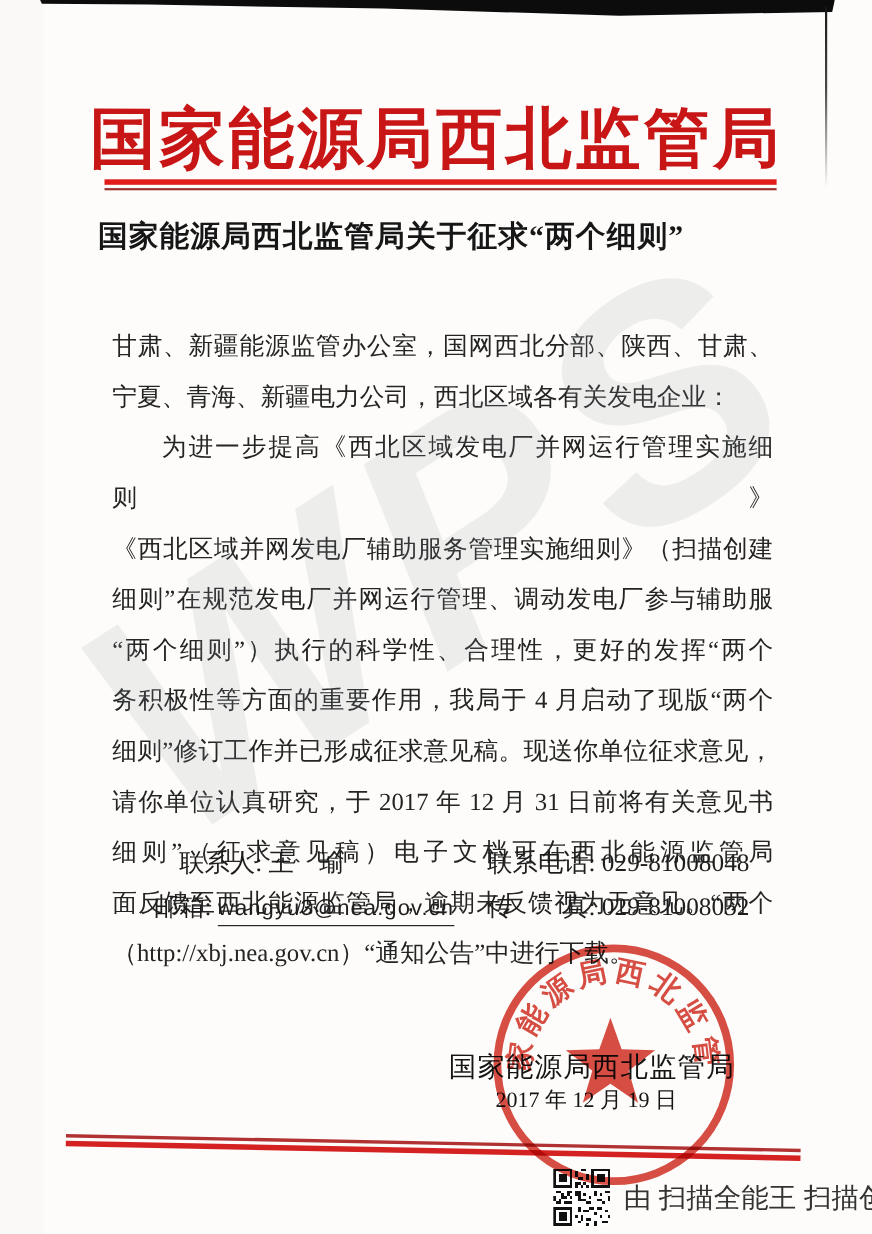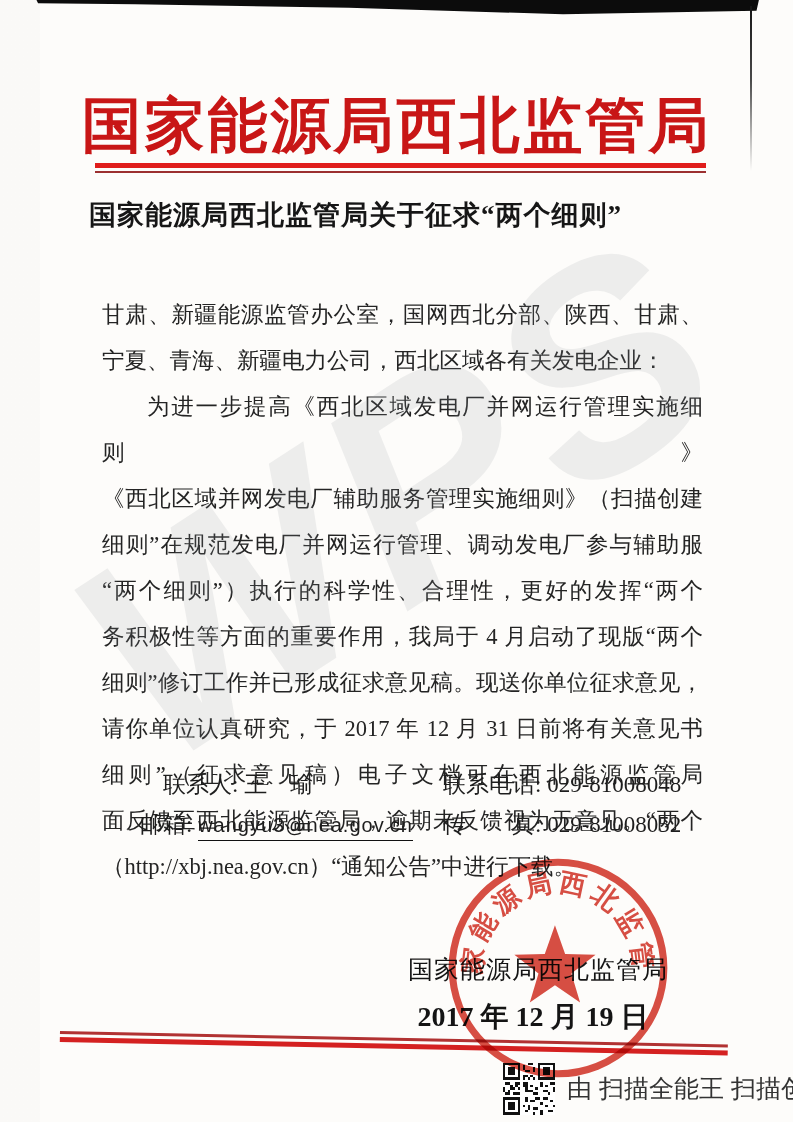--- a/index.html
+++ b/index.html
@@ -42,21 +42,21 @@
   .c-phone{left:443px;top:757px;}
   .c-mail{left:140px;top:797px;}
   .c-fax{left:443px;top:797px;}
   .email{font-family:Liberation Sans, sans-serif;font-size:20px;
     border-bottom:1.5px solid #111;padding-bottom:4px;letter-spacing:1px;}
 
   
   .sig-block{position:absolute;left:408px;top:953px;width:250px;text-align:center;
     color:#141414;z-index:3;}
   .sig-org{font-size:25px;letter-spacing:1px;white-space:nowrap;}
-  .sig-date{font-size:28px;margin-top:12px;white-space:nowrap;font-weight:bold;}
+  .sig-date{font-size:20px;white-space:nowrap;}
   .seal{position:absolute;left:441px;top:851px;width:234px;height:234px;z-index:4;
     opacity:0.88;mix-blend-mode:multiply;}
 
   
   .bottom-rule{position:absolute;left:60px;top:1031px;width:668px;
     transform:rotate(1.15deg);transform-origin:left top;z-index:2;}
   .bottom-rule .r1{height:3px;background:#b13232;}
   .bottom-rule .gap{height:3px;}
   .bottom-rule .r2{height:5px;background:#d42121;}
 

